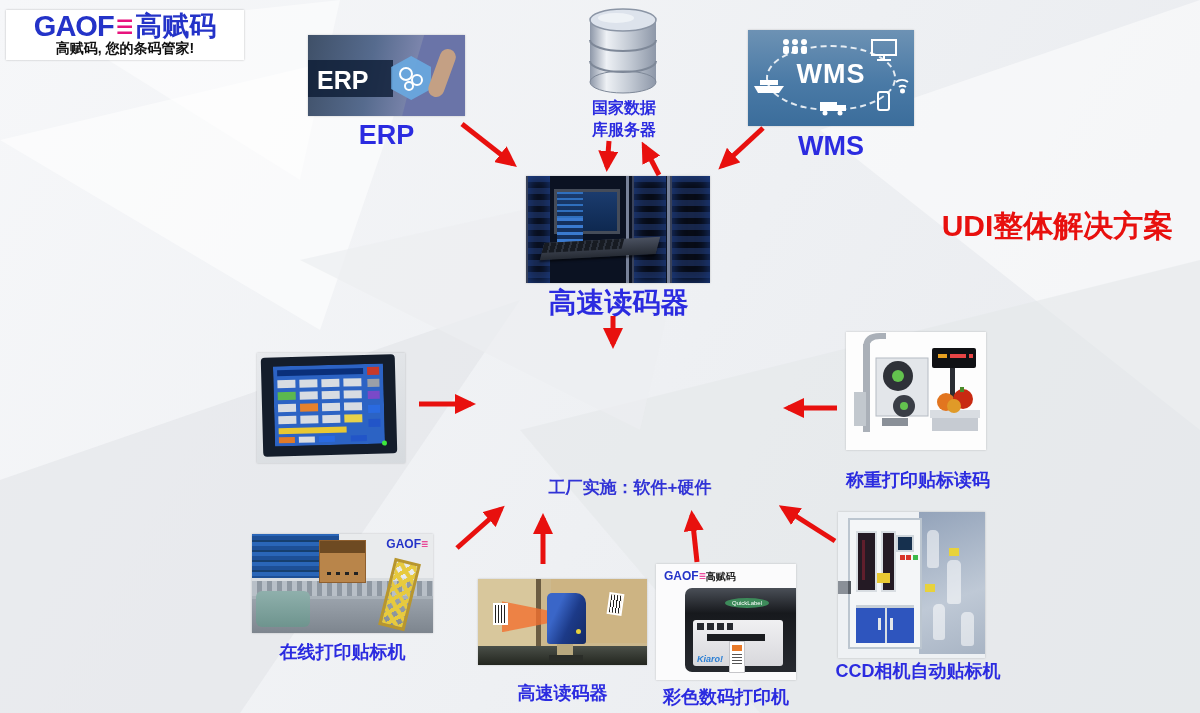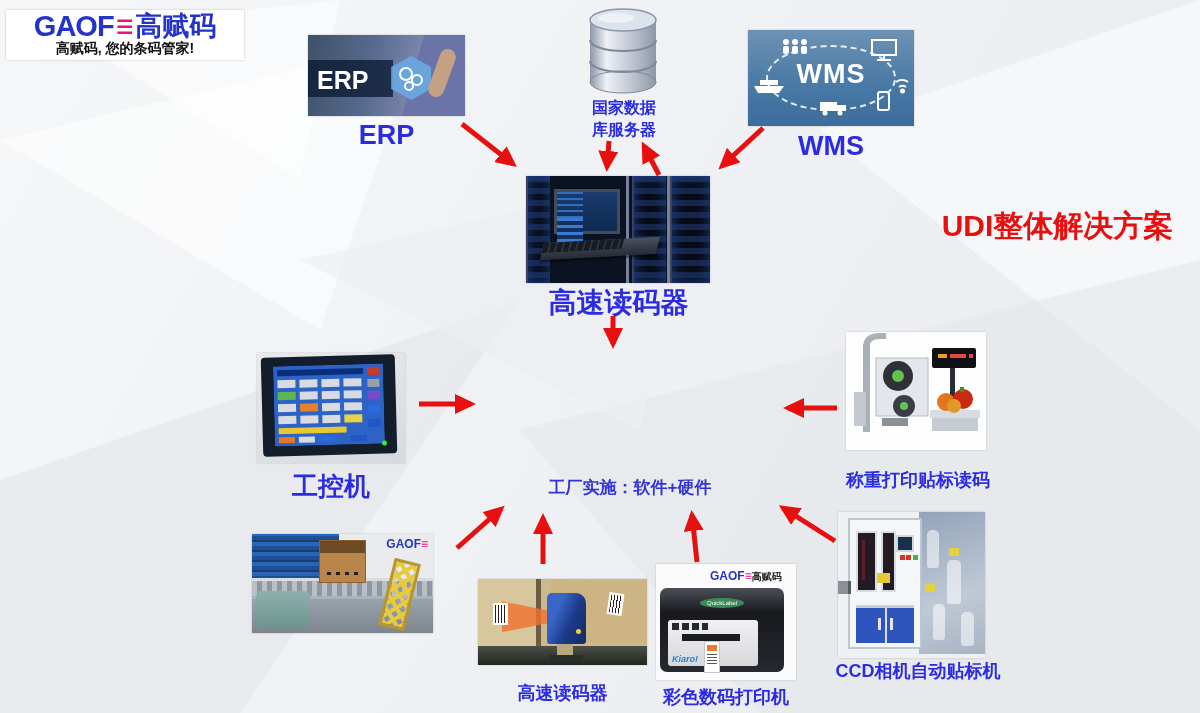--- a/index.html
+++ b/index.html
@@ -103,21 +103,21 @@
   .rd-dot{left:58%;top:58%;width:5px;height:5px;border-radius:50%;background:#e8d23c;}
   .rd-stand{left:47%;top:76%;width:9%;height:12%;background:#b8a87e;}
   .rd-base{left:42%;top:88%;width:20%;height:8%;background:#2a2d28;}
 
   
   .printer-photo{left:656px;top:564px;width:140px;height:116px;background:#fbfbfc;}
   .pr-wm{left:8px;top:2px;font-weight:bold;position:absolute;}
   .pr-wm .w-latin{color:#2433c8;font-size:12px;}
   .pr-wm .w-bars{color:#e8137d;font-size:12px;}
   .pr-wm .w-cn{color:#222;font-size:10px;}
-  .pr-body{left:4px;top:24px;width:124px;height:84px;border-radius:7px;background:linear-gradient(180deg,#4a4f57 0%,#17191d 30%,#26292f 100%);}
+  .pr-body{left:29px;top:24px;width:124px;height:84px;border-radius:7px;background:linear-gradient(180deg,#4a4f57 0%,#17191d 30%,#26292f 100%);}
   .pr-oval{left:50%;top:10px;transform:translateX(-50%);width:44px;height:10px;border-radius:50%;background:#3d8a5a;color:#fff;font-size:6px;line-height:10px;text-align:center;position:absolute;}
   .pr-panel{left:8px;bottom:6px;width:90px;height:46px;border-radius:3px;background:linear-gradient(180deg,#f0f0f2,#d8d8dc);position:absolute;}
   .pr-btns{left:4px;top:3px;width:36px;height:7px;background:repeating-linear-gradient(90deg,#26292f 0 7px,transparent 7px 10px);position:absolute;}
   .pr-slot{left:14px;top:14px;width:58px;height:7px;background:#1a1c20;position:absolute;}
   .pr-strip{left:36px;top:21px;width:16px;height:32px;background:#fff;border:1px solid #c6c6ca;position:absolute;}
   .pr-stripmark{left:2px;top:3px;width:10px;height:6px;background:#e87a2a;position:absolute;}
   .pr-stripbar{left:2px;top:12px;width:10px;height:12px;background:repeating-linear-gradient(180deg,#555 0 1px,transparent 1px 3px);position:absolute;}
   .pr-brand{left:4px;bottom:2px;font-size:9px;font-weight:bold;font-style:italic;color:#2b7fd4;position:absolute;}
 
   
@@ -129,21 +129,21 @@
   .ccd-win{top:9%;width:30%;height:48%;background:#241a24;border:2px solid #d8dde2;position:absolute;}
   .ccd-win-red{position:absolute;left:25%;top:12%;width:20%;height:70%;background:#6e1f2e;opacity:.8;}
   .ccd-screen{right:8%;top:12%;width:26%;height:13%;background:#16304e;border:2px solid #cfd6dc;position:absolute;}
   .ccd-btn{position:absolute;width:5px;height:5px;}
   .ccd-warn{position:absolute;left:38%;top:42%;width:13px;height:10px;background:#e8c832;}
   .ccd-doors{left:8%;bottom:3%;width:84%;height:30%;background:#2e55be;border-top:3px solid #c8d0d8;position:absolute;}
   .ccd-doorline{left:50%;top:0;width:2px;height:100%;background:#d8dee4;position:absolute;}
   .ccd-handle{position:absolute;top:28%;width:3px;height:12px;background:#e2e6ea;}
   .ccd-arm{left:0;top:47%;width:9%;height:9%;background:#8a9098;border-right:3px solid #565c64;}
 
-  .wm-inline{white-space:nowrap;margin-left:46px;}
+  .wm-inline{white-space:nowrap;}
 </style>
 </head>
 <body>
 
 <div id="stage">
 
   <svg class="abs" width="1200" height="713" style="left:0;top:0;">
     <polygon points="0,140 420,40 320,330" fill="#ffffff" opacity="0.55"></polygon>
     <polygon points="60,30 340,0 300,180" fill="#ffffff" opacity="0.5"></polygon>
     <polygon points="0,480 520,300 240,713 0,713" fill="#dfe2e6" opacity="0.5"></polygon>
@@ -289,21 +289,20 @@
         <rect x="70" y="50" width="18" height="8" fill="#e8d24a"></rect>
         <rect x="4" y="62" width="68" height="6" fill="#e8c832"></rect>
         <rect x="4" y="71" width="16" height="6" fill="#e07a28"></rect>
         <rect x="24" y="71" width="16" height="6" fill="#d8dce2"></rect>
         <rect x="44" y="71" width="16" height="6" fill="#2a6ae0"></rect>
         <rect x="76" y="71" width="16" height="6" fill="#2255c8"></rect>
       </svg>
       <div class="ipc-led"></div>
     </div>
   </div>
-  <div class="lbl" style="left:257px;top:469px;width:148px;font-size:26px;">工控机</div>
 
   <div class="photo weigh-photo">
     <svg width="140" height="118">
       <path d="M20,16 q0,-12 14,-12 h6" fill="none" stroke="#aab0b8" stroke-width="6"></path>
       <rect x="17" y="12" width="7" height="88" fill="#aab0b8"></rect>
       <rect x="8" y="60" width="12" height="34" fill="#c2c8ce"></rect>
       <rect x="30" y="26" width="52" height="58" fill="#e3e6ea" stroke="#b6bcc4"></rect>
       <circle cx="52" cy="44" r="15" fill="#2e3138"></circle>
         <circle cx="52" cy="44" r="6" fill="#63c24e"></circle>
       <circle cx="58" cy="74" r="11" fill="#3a3e46"></circle>
@@ -332,20 +331,21 @@
     <div class="ol-machine"></div>
     <div class="ol-box">
       <div class="ol-boxtop"></div>
       <div class="ol-boxmark"></div>
     </div>
     <div class="ol-rail"></div>
     <div class="ol-wm wm-inline">
       <span class="w-latin">GAOF</span><span class="w-bars">≡</span>
     </div>
   </div>
+  <div class="lbl lbl-sm" style="left:252px;top:640px;width:181px;">在线打印贴标机</div>
 
   <div class="photo reader-photo">
     <div class="rd-boxL"></div>
     <div class="rd-boxR"></div>
     <div class="rd-floor"></div>
     <div class="rd-beam"></div>
     <div class="rd-label rd-l1"></div>
     <div class="rd-label rd-l2"></div>
     <div class="rd-scanner"></div>
     <div class="rd-dot"></div>

